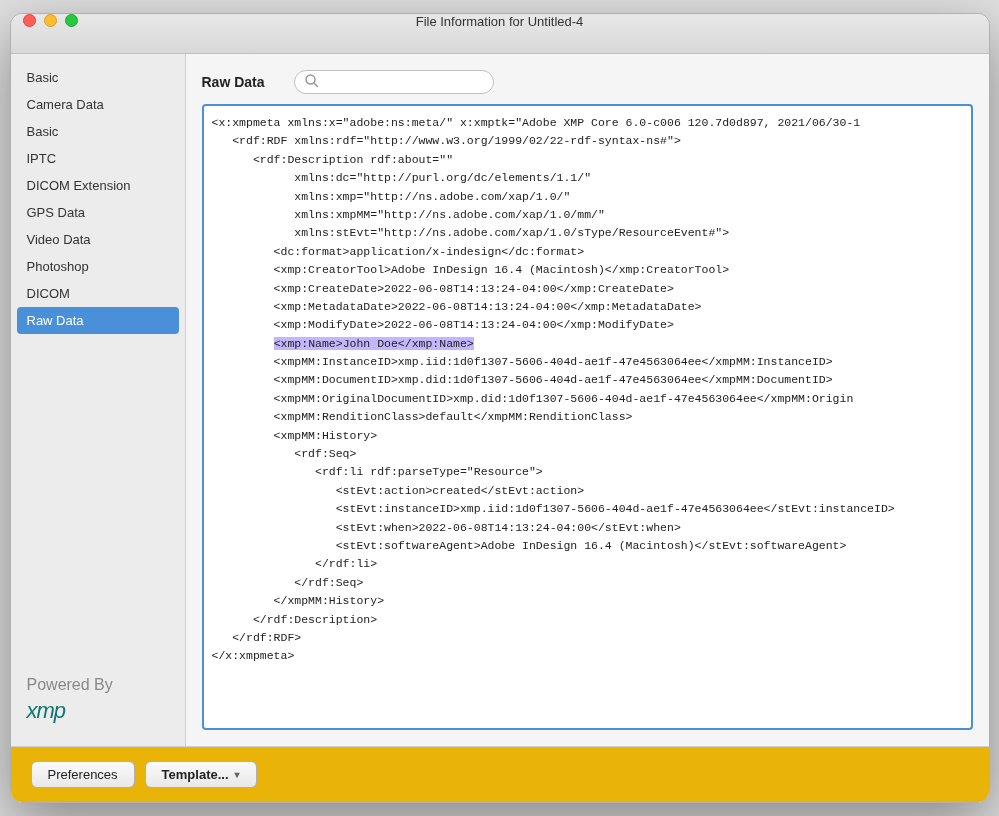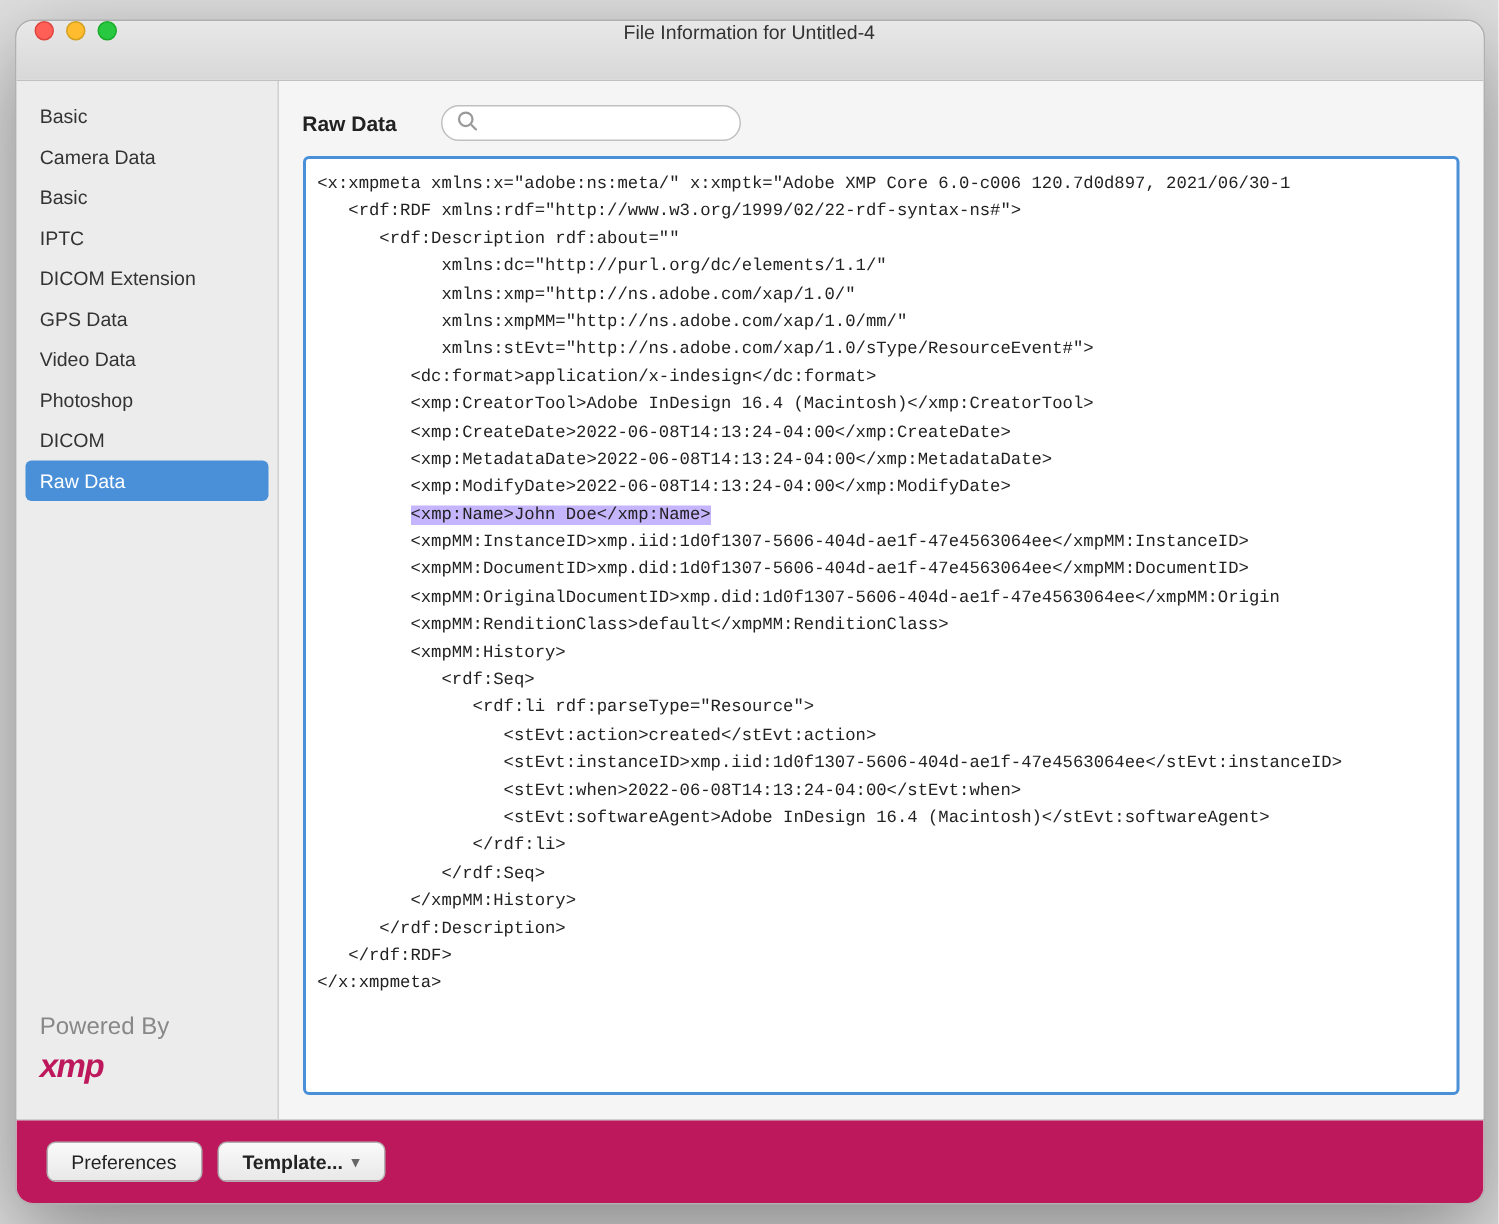--- a/index.html
+++ b/index.html
@@ -107,22 +107,22 @@
     }
 
     .powered-by-text {
       font-size: 16px;
       color: #888;
       margin-bottom: 4px;
     }
 
     .xmp-logo {
       font-size: 22px;
-      font-weight: 700;
-      color: #be185d;
+      font-weight: 400;
+      color: #0f766e;
       font-style: italic;
       letter-spacing: -1px;
     }
 
     
     .main-panel {
       flex: 1;
       display: flex;
       flex-direction: column;
       padding: 16px;
@@ -200,21 +200,21 @@
     }
     .xml-container::-webkit-scrollbar-thumb {
       background: #c0c0c0;
       border-radius: 6px;
       border: 2px solid #f0f0f0;
     }
 
     
     .footer-bar {
       height: 56px;
-      background: #be185d;
+      background: #eab308;
       border-top: 1px solid #d0d0d0;
       display: flex;
       align-items: center;
       padding: 0 20px;
       justify-content: space-between;
       flex-shrink: 0;
     }
 
     .footer-left {
       display: flex;

